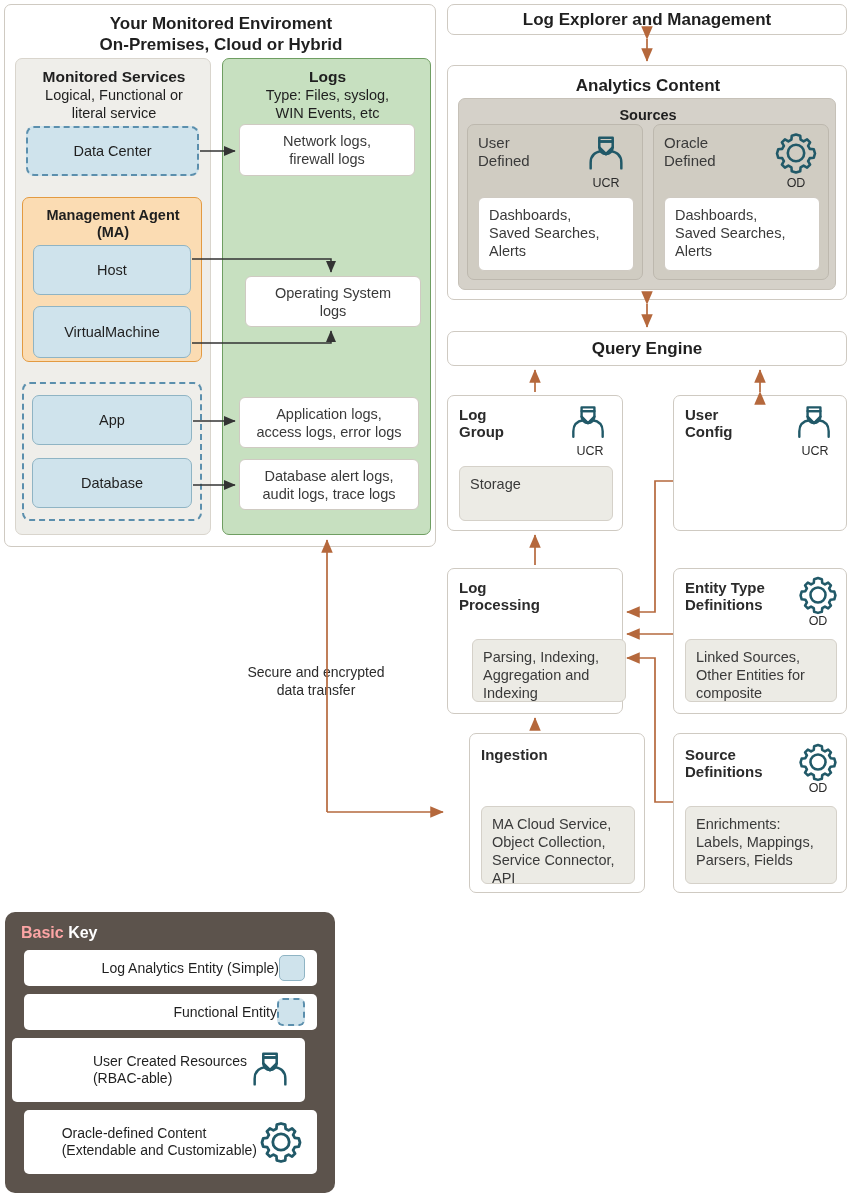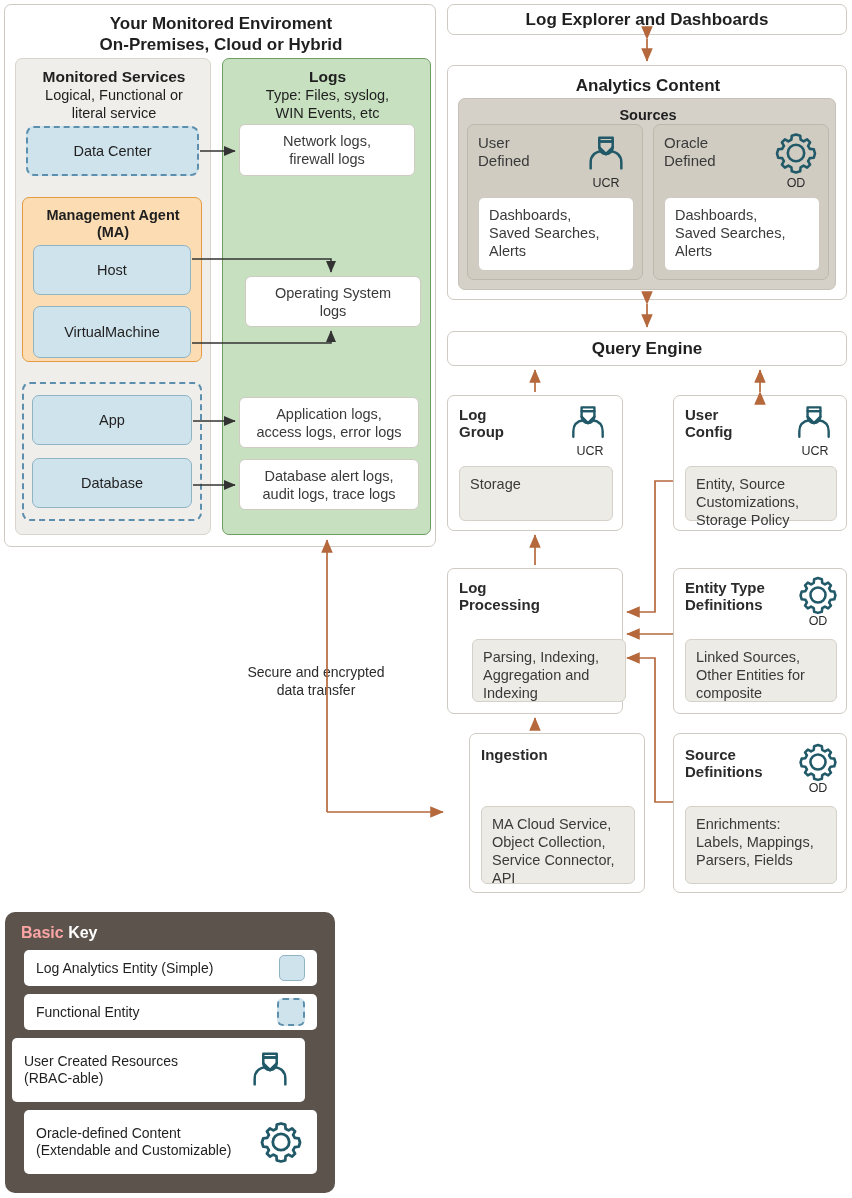--- a/index.html
+++ b/index.html
@@ -39,21 +39,21 @@
 
   
   .ico{display:block;}
   .icolabel{font-size:12.5px;color:#2b2b2b;text-align:center;line-height:13px;}
 
   
   .key-wrap{background:#5c534c;border-radius:10px;}
   .key-title{font-weight:bold;font-size:16px;line-height:18px;color:#ffffff;}
   .key-title .b{color:#fca5a5;}
   .key-row{background:#ffffff;border-radius:5px;display:flex;align-items:center;
-           justify-content:space-between;padding:0 12px;box-sizing:border-box;}
+           justify-content:flex-end;padding:0 12px;box-sizing:border-box;}
   .key-row .lbl{font-size:14px;line-height:17px;color:#1f1f1f;}
 </style>
 </head>
 <body>
 
 <div class="abs panel-white" style="left:4px;top:4px;width:432px;height:543px;">
   <div class="abs hdr t18" style="left:0;top:8px;width:432px;">Your Monitored Enviroment</div>
   <div class="abs hdr t18" style="left:0;top:29px;width:432px;">On-Premises, Cloud or Hybrid</div>
 </div>
 
@@ -86,21 +86,21 @@
 </div>
 <div class="abs inner-white center-box bodytxt" style="left:239px;top:124px;width:176px;height:52px;white-space:pre-line;">Network logs,
 firewall logs</div>
 <div class="abs inner-white center-box bodytxt" style="left:245px;top:276px;width:176px;height:51px;white-space:pre-line;">Operating System
 logs</div>
 <div class="abs inner-white center-box bodytxt" style="left:239px;top:397px;width:180px;height:51px;white-space:pre-line;">Application logs,
 access logs, error logs</div>
 <div class="abs inner-white center-box bodytxt" style="left:239px;top:459px;width:180px;height:51px;white-space:pre-line;">Database alert logs,
 audit logs, trace logs</div>
 
-<div class="abs panel-white center-box hdr t18" style="left:447px;top:4px;width:400px;height:31px;">Log Explorer and Dashboards</div>
+<div class="abs panel-white center-box hdr t18" style="left:447px;top:4px;width:400px;height:31px;">Log Explorer and Management</div>
 
 <div class="abs panel-white" style="left:447px;top:65px;width:400px;height:235px;">
   <div class="abs hdr t18" style="left:0;top:9px;width:400px;">Analytics Content</div>
 </div>
 <div class="abs panel-darkgrey" style="left:458px;top:98px;width:378px;height:192px;">
   <div class="abs hdr t15" style="left:0;top:7px;width:378px;">Sources</div>
 </div>
 
 <div class="abs panel-darkgrey" style="left:467px;top:124px;width:176px;height:156px;background:#d0ccc2;border-color:#bdb8ae;">
   <div class="abs boxtitle" style="left:10px;top:9px;font-weight:normal;font-size:15px;color:#3a3a3a;">User</div>
@@ -163,23 +163,20 @@
   <div class="abs" style="left:118px;top:5px;">
     <svg class="ico" width="44" height="44" viewBox="0 0 48 48" fill="none" stroke="#215968" stroke-width="2.6" stroke-linejoin="round" stroke-linecap="round">
       <path d="M17 7 h14 v4 h-14 z"></path>
       <path d="M17 11 h14 v6 a7 7 0 0 1 -14 0 z"></path>
       <path d="M17 17 l7 7 l7 -7"></path>
       <path d="M24 24 l-5 -3 c-7 1 -11 5 -11 12 v6"></path>
       <path d="M24 24 l5 -3 c7 1 11 5 11 12 v6"></path>
     </svg>
   </div>
   <div class="abs icolabel" style="left:117px;top:49px;width:48px;">UCR</div>
-  <div class="abs inner-grey bodytxt pad" style="left:11px;top:70px;width:152px;height:55px;white-space:pre-line;">Entity, Source
-Customizations,
-Storage Policy</div>
 </div>
 
 <div class="abs panel-white" style="left:447px;top:568px;width:176px;height:146px;">
   <div class="abs boxtitle" style="left:11px;top:10px;">Log</div>
   <div class="abs boxtitle" style="left:11px;top:27px;">Processing</div>
   <div class="abs inner-grey bodytxt pad" style="left:24px;top:70px;width:154px;height:63px;white-space:pre-line;">Parsing, Indexing,
 Aggregation and
 Indexing</div>
 </div>
 

